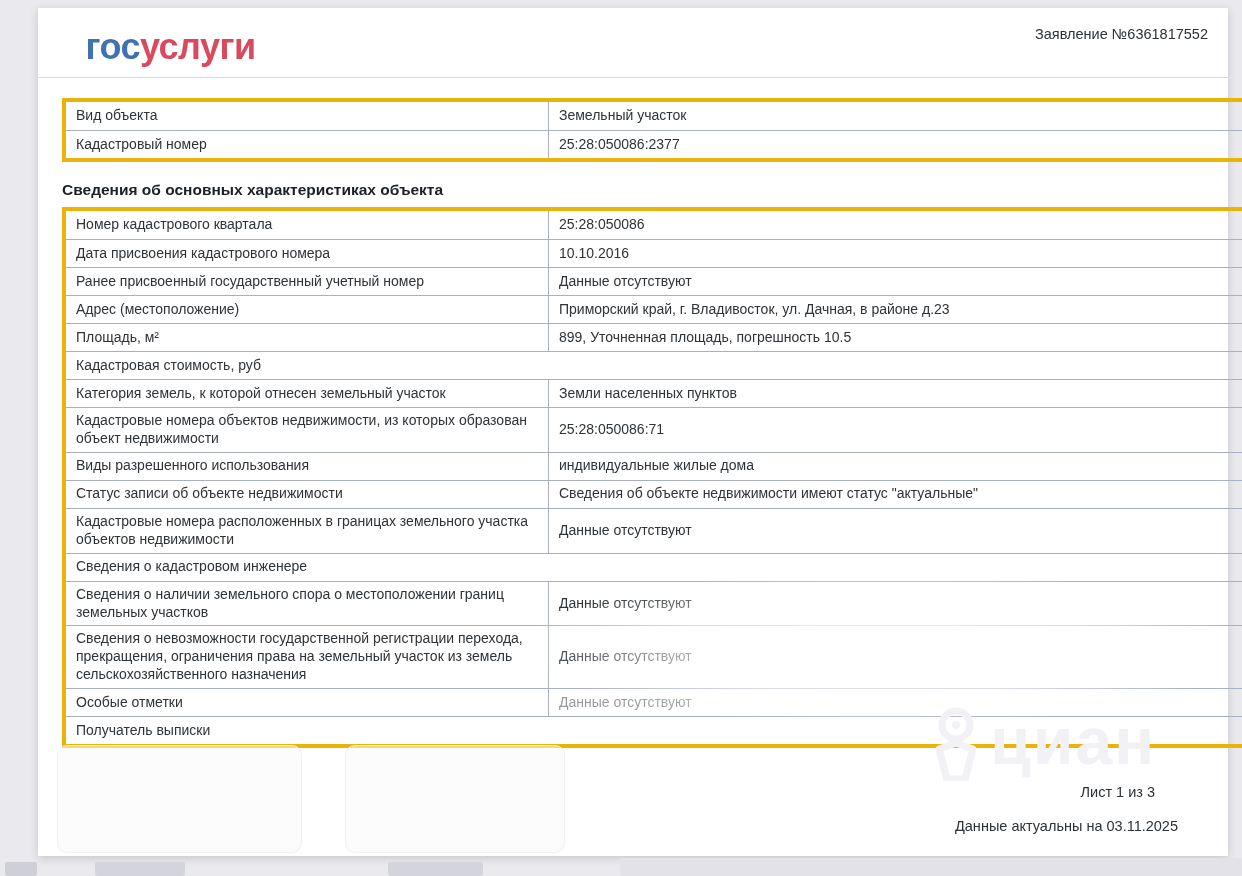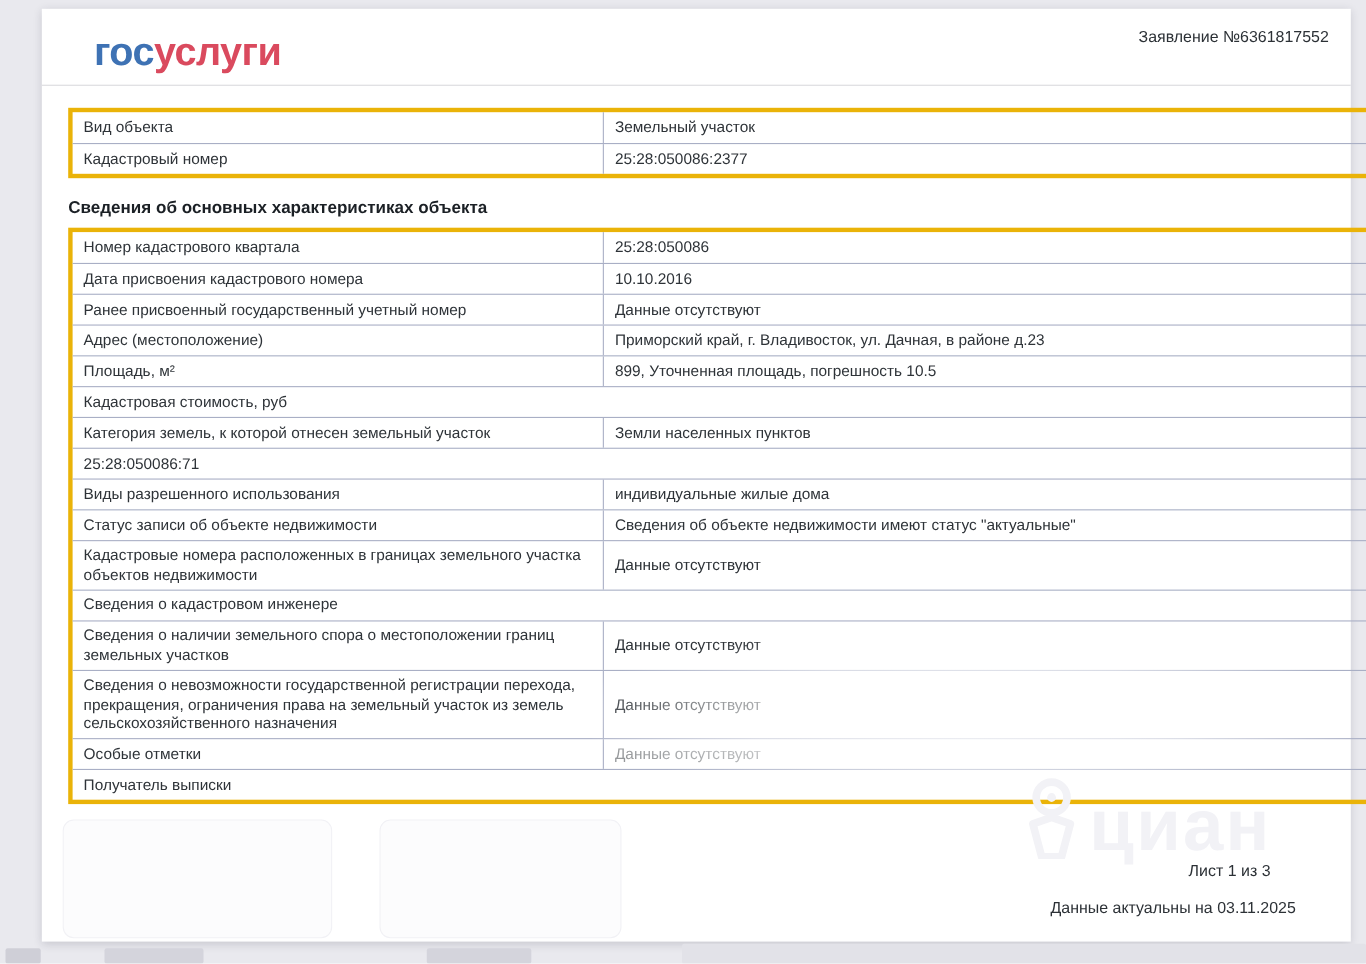--- a/index.html
+++ b/index.html
@@ -60,21 +60,21 @@
   .faded-value { opacity:0.5; }
   
   .wash {
     position:absolute; left:500px; top:565px; width:690px; height:150px;
     background:radial-gradient(ellipse at center, rgba(255,255,255,0.92) 0%, rgba(255,255,255,0.55) 45%, rgba(255,255,255,0) 75%);
     pointer-events:none;
   }
   
   .watermark {
     position:absolute; top:695px; right:72px;
-    display:flex; align-items:center; gap:3px;
+    display:flex; align-items:flex-start; gap:3px;
     color:#f2f2f6; font-size:66px; font-weight:bold;
     letter-spacing:2px; user-select:none;
   }
   .sheet-num { position:absolute; top:776px; right:73px; font-size:14.5px; color:#2c3136; }
   .actual-date { position:absolute; top:810px; right:50px; font-size:14.5px; color:#2c3136; }
   
   .ghost-box {
     position:absolute; border:1px solid #f1f1f5; border-radius:10px;
     background:rgba(250,250,252,0.5);
   }
@@ -136,20 +136,21 @@
           <div class="t-value">899, Уточненная площадь, погрешность 10.5</div>
         </div>
         <div class="t-row label-only">
           <div class="t-label">Кадастровая стоимость, руб</div>
         </div>
         <div class="t-row">
           <div class="t-label">Категория земель, к которой отнесен земельный участок</div>
           <div class="t-value">Земли населенных пунктов</div>
         </div>
         <div class="t-row">
+          <div class="t-label">Кадастровые номера объектов недвижимости, из которых образован объект недвижимости</div>
           <div class="t-value">25:28:050086:71</div>
         </div>
         <div class="t-row">
           <div class="t-label">Виды разрешенного использования</div>
           <div class="t-value">индивидуальные жилые дома</div>
         </div>
         <div class="t-row">
           <div class="t-label">Статус записи об объекте недвижимости</div>
           <div class="t-value">Сведения об объекте недвижимости имеют статус "актуальные"</div>
         </div>

